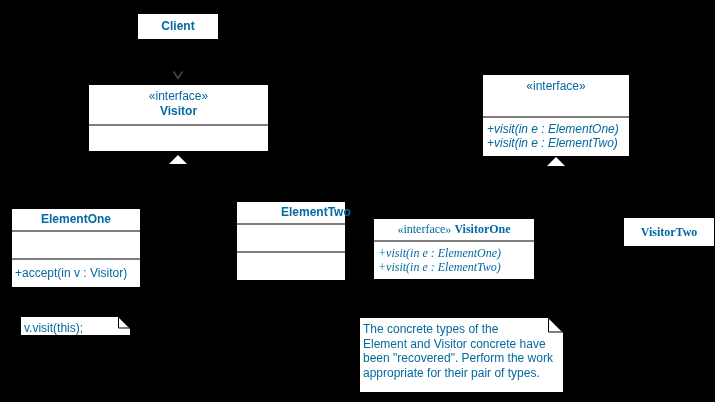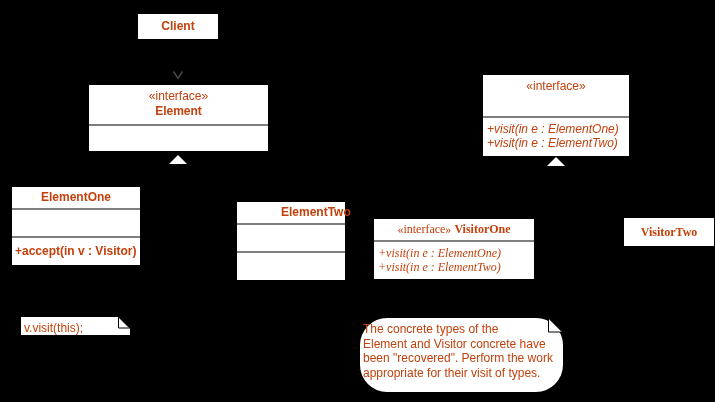--- a/index.html
+++ b/index.html
@@ -1,18 +1,18 @@
 <!DOCTYPE html>
 <html><head>
 <meta charset="utf-8">
 <style>
   html,body{margin:0;padding:0;background:#000;}
   #stage{
     position:relative;width:715px;height:402px;background:#000;overflow:hidden;
-    font-family:"Liberation Sans","DejaVu Sans",sans-serif;color:#c2410c;
+    font-family:"Liberation Sans","DejaVu Sans",sans-serif;color:#0369a1;
   }
   #wires{position:absolute;left:0;top:0;z-index:0;}
   .ubox{
     position:absolute;background:#fff;border:1px solid #000;box-sizing:border-box;
     z-index:2;font-size:12px;
   }
   .thead{text-align:center;line-height:15px;padding-top:4px;}
   .t1{text-align:center;font-weight:bold;}
   .cname{font-weight:bold;}
   .sep{height:2px;background:#7f7f7f;}
@@ -25,21 +25,21 @@
   }
   .note{
     position:absolute;background:#fff;box-sizing:border-box;z-index:2;
     font-size:12px;line-height:14.6px;
   }
   .note .fold{position:absolute;top:0;right:0;}
   .note .ntext{padding:4px 0 0 3px;white-space:nowrap;}
   #note-small{left:21px;top:317px;width:109px;height:18px;
     clip-path:polygon(0 0,97px 0,109px 12px,109px 26px,0 26px);}
   #note-big{left:360px;top:318px;width:203px;height:74px;
-    clip-path:polygon(0 0,188px 0,203px 15px,203px 74px,0 74px);border-radius:27px;}
+    clip-path:polygon(0 0,188px 0,203px 15px,203px 74px,0 74px);}
 </style>
 </head>
 <body>
 
 <div id="stage">
 
   <svg id="wires" width="715" height="402">
     <path d="M178 40 L178 72" stroke="#000" stroke-dasharray="4 3" fill="none"></path>
     <path d="M219 26 L556 26 L556 74" stroke="#000" stroke-dasharray="4 3" fill="none"></path>
     <path d="M76 201 L76 183 L178 183 L178 164" stroke="#000" fill="none"></path>
@@ -51,43 +51,43 @@
     <polyline points="173.5,71.5 178,78.5 182.5,71.5" fill="none" stroke="#4a4a4a" stroke-width="1.4"></polyline>
   </svg>
 
   <div class="ubox" style="left:137px;top:13px;width:82px;height:27px;">
     <div class="t1" style="line-height:25px;">Client</div>
   </div>
 
   <div class="ubox" style="left:88px;top:84px;width:181px;height:68px;">
     <div class="thead" style="height:35px;">
       <div>«interface»</div>
-      <div class="cname">Element</div>
+      <div class="cname">Visitor</div>
     </div>
     <div class="sep"></div>
     <div style="height:25px;"></div>
   </div>
 
   <div class="ubox" style="left:482px;top:74px;width:148px;height:83px;">
     <div class="thead" style="height:37px;">
       <div>«interface»</div>
     </div>
     <div class="sep"></div>
     <div class="methods">
       <div class="it">+visit(in e : ElementOne)</div>
       <div class="it">+visit(in e : ElementTwo)</div>
     </div>
   </div>
 
-  <div class="ubox" style="left:11px;top:186px;width:130px;height:80px;">
+  <div class="ubox" style="left:11px;top:208px;width:130px;height:80px;">
     <div class="t1" style="height:21px;line-height:21px;">ElementOne</div>
     <div class="sep"></div>
     <div style="height:26px;"></div>
     <div class="sep"></div>
-    <div class="methods" style="padding-top:6px;padding-left:3px;font-weight:bold;">
+    <div class="methods" style="padding-top:6px;padding-left:3px;">
       <div>+accept(in v : Visitor)</div>
     </div>
   </div>
 
   <div class="ubox" style="left:236px;top:201px;width:110px;height:80px;">
     <div class="t1" style="height:21px;line-height:21px;padding-left:44px;">ElementTwo</div>
     <div class="sep"></div>
     <div style="height:26px;"></div>
     <div class="sep"></div>
     <div style="height:27px;"></div>
@@ -120,17 +120,17 @@
   </div>
 
   <div class="note" id="note-big">
     <svg class="fold" width="15" height="15">
       <path d="M0.5 0 L14.5 14 L0.5 14 Z" fill="#fff" stroke="#000" stroke-width="1"></path>
     </svg>
     <div class="ntext">
       <div>The concrete types of the</div>
       <div>Element and Visitor concrete have</div>
       <div>been "recovered". Perform the work</div>
-      <div>appropriate for their visit of types.</div>
+      <div>appropriate for their pair of types.</div>
     </div>
   </div>
 
 </div>
 
 </body></html>

